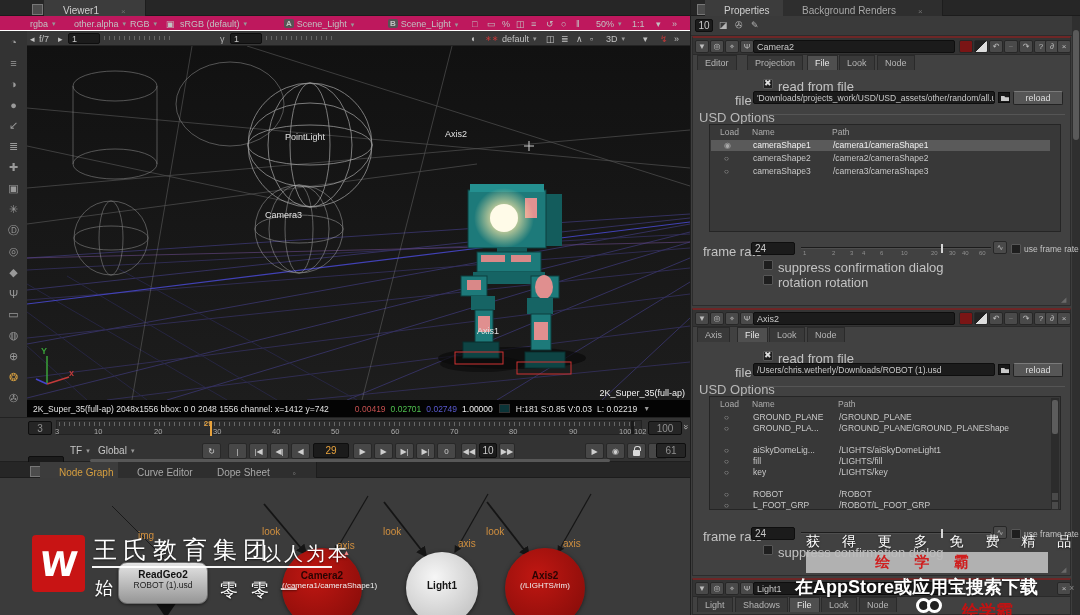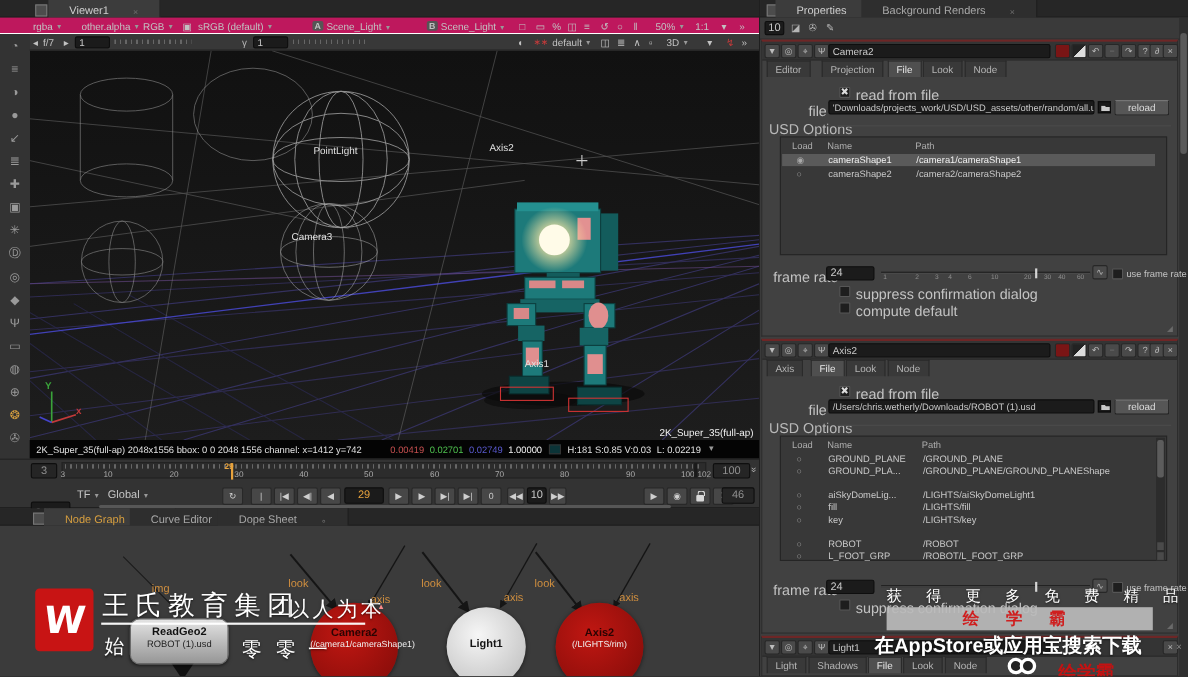--- a/index.html
+++ b/index.html
@@ -287,21 +287,21 @@
       </span>
     <span class="tbtn" style="left:461px;top:3px;width:16px" data-glyph="◀◀"></span>
     <span class="fld a" style="left:479px;top:3px;width:18px;height:15px;justify-content:center">10</span>
     <span class="tbtn" style="left:499px;top:3px;width:16px" data-glyph="▶▶"></span>
     <span class="tbtn" style="left:585px;top:3px" data-glyph="▶"></span>
     <span class="tbtn" style="left:606px;top:3px" data-glyph="◉"></span>
     <span class="tbtn" style="left:627px;top:3px">
         <span class="lock"></span>
       </span>
     <span class="tbtn" style="left:648px;top:3px" data-glyph="↧"></span>
-    <span class="fld a" style="left:654px;top:3px;width:30px;height:15px;justify-content:center;color:#8f8f8f;background:#252525;left:656px">46</span>
+    <span class="fld a" style="left:654px;top:3px;width:30px;height:15px;justify-content:center;color:#8f8f8f;background:#252525;left:656px">61</span>
     <div class="a" style="left:90px;top:19px;width:520px;height:3px;background:#575757;border-radius:2px"></div>
   </div>
 
   <div class="a strip" style="left:0;top:462px;width:690px;height:16px">
     <span class="pic" style="position:absolute;left:26px;top:2px"></span>
     <div class="tab on a" style="left:40px;top:0;color:#d79f3f">
       <span style="color:#d79f3f">Node Graph</span>
       <span class="tx" data-glyph="×"></span>
     </div>
     <div class="tab a" style="left:118px;top:0">
@@ -425,20 +425,25 @@
         <div class="usdrow sel" style="top:15px">
           <span class="radio on a" style="left:13px;top:0"></span>
           <span class="a" style="left:42px">cameraShape1</span>
           <span class="a" style="left:122px">/camera1/cameraShape1</span>
         </div>
         <div class="usdrow" style="top:28px">
           <span class="radio a" style="left:13px;top:0"></span>
           <span class="a" style="left:42px">cameraShape2</span>
           <span class="a" style="left:122px">/camera2/cameraShape2</span>
         </div>
+        <div class="usdrow" style="top:41px">
+          <span class="radio a" style="left:13px;top:0"></span>
+          <span class="a" style="left:42px">cameraShape3</span>
+          <span class="a" style="left:122px">/camera3/cameraShape3</span>
+        </div>
       </div>
       <span class="lbl" style="left:10px;top:206px">frame rate</span>
       <span class="fld a" style="left:58px;top:204px;width:44px;height:13px">24</span>
       <div class="slider a" style="left:108px;top:204px;width:190px">
         <div class="track"></div>
         <span class="stick" style="left:2px">1</span>
         <span class="stick" style="left:31px">2</span>
         <span class="stick" style="left:49px">3</span>
         <span class="stick" style="left:61px">4</span>
         <span class="stick" style="left:79px">6</span>
@@ -448,21 +453,21 @@
         <span class="stick" style="left:161px">40</span>
         <span class="stick" style="left:178px">60</span>
         <div class="hdl" style="left:140px"></div>
       </div>
       <span class="nb" style="left:300px;top:203px" data-glyph="∿"></span>
       <span class="cb" style="left:318px;top:206px"></span>
       <span class="lbl" style="left:331px;top:206px;font-size:8.5px">use frame rate</span>
       <span class="cb" style="left:70px;top:222px"></span>
       <span class="lbl" style="left:85px;top:222px">suppress confirmation dialog</span>
       <span class="cb" style="left:70px;top:237px"></span>
-      <span class="lbl" style="left:85px;top:237px">compute default</span>
+      <span class="lbl" style="left:85px;top:237px">rotation rotation</span>
       <span class="grip" data-glyph="◢"></span>
     </div>
 
     <div class="npanel" style="top:308px;height:268px">
       <div class="np-head">
         <span class="nb" style="left:2px" data-glyph="▼"></span>
         <span class="nb" style="left:17px" data-glyph="◎"></span>
         <span class="nb" style="left:32px" data-glyph="⌖"></span>
         <span class="nb" style="left:47px" data-glyph="Ψ"></span>
         <span class="np-title fld">Axis2</span>

